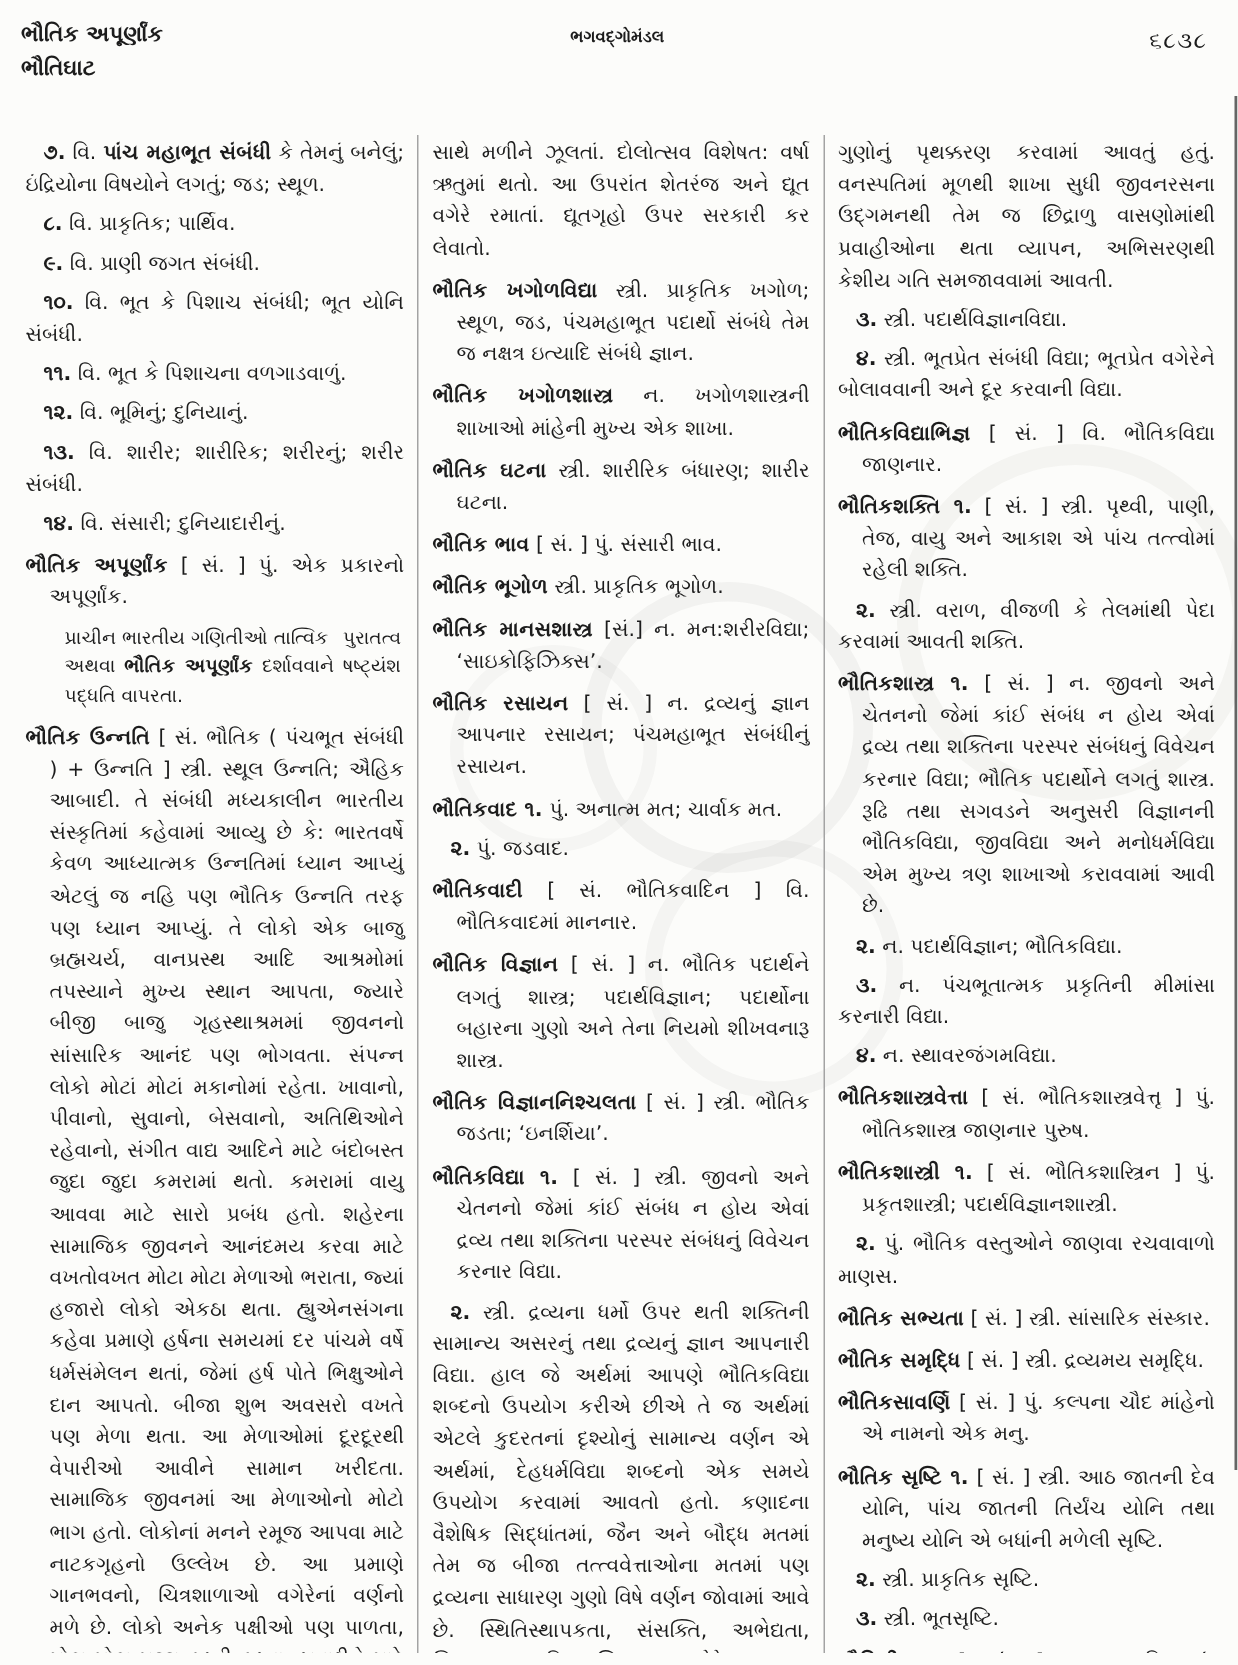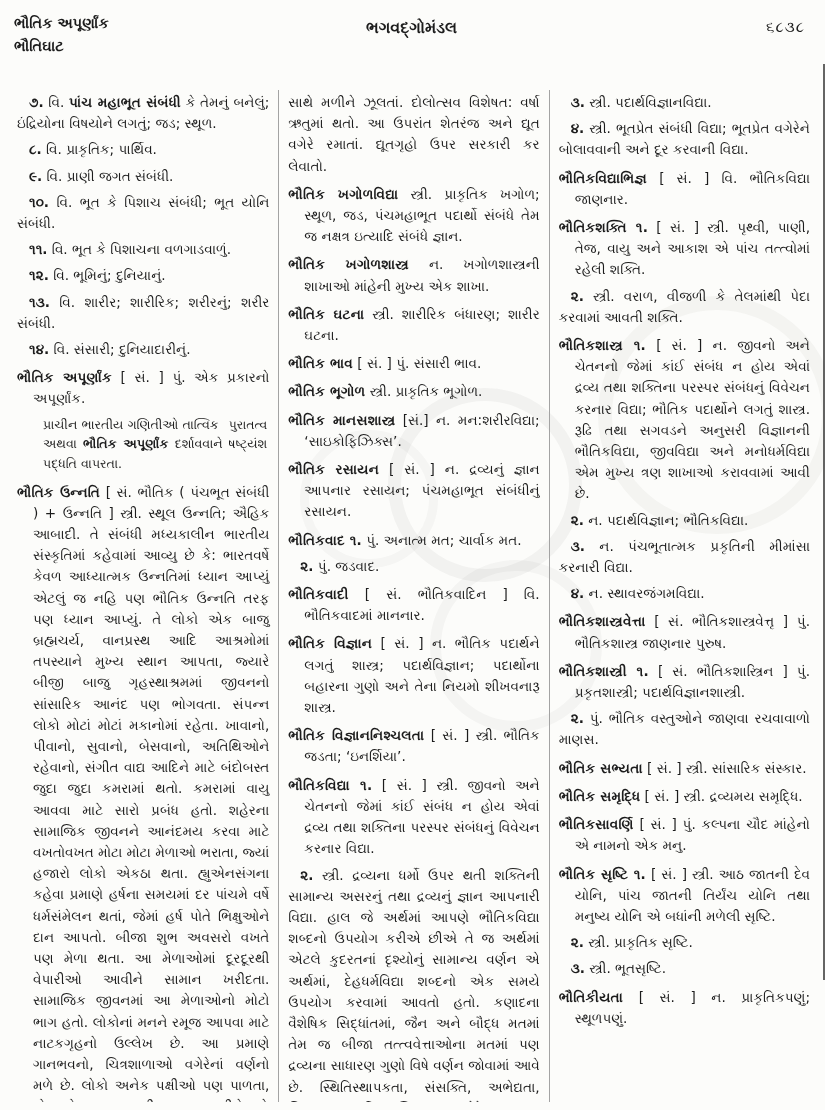--- a/index.html
+++ b/index.html
@@ -10,21 +10,21 @@
     color:#1c1c1c;
     position:relative;
     overflow:hidden;
     -webkit-font-smoothing:antialiased;
   }
   .page{position:absolute;inset:0;}
   
   .hdr{position:absolute;top:12px;left:14px;right:16px;height:54px;z-index:2;}
   .run-head{position:absolute;left:0;top:0;font-weight:bold;font-size:14.5px;line-height:1.6;}
   .run-head div{white-space:nowrap;}
-  .center-title{position:absolute;left:0;right:0;top:6px;text-align:center;font-weight:bold;font-size:16px;}
+  .center-title{position:absolute;left:0;right:0;top:6px;text-align:center;font-weight:bold;font-size:11px;}
   .page-num{position:absolute;right:4px;top:6px;font-size:15px;letter-spacing:1px;text-align:center;}
   
   .cols{
     position:absolute;top:72px;left:8px;right:6px;bottom:8px;
     display:flex;z-index:1;margin-top:18px;
   }
   .col{
     width:33.333%;
     padding:2px 9px 0 9px;
     box-sizing:border-box;
@@ -95,20 +95,21 @@
         <div class="blk entry"><b class="head">ભૌતિક રસાયન</b> <span class="body">[ સં. ] ન. દ્રવ્યનું જ્ઞાન આપનાર રસાયન; પંચમહાભૂત સંબંધીનું રસાયન.</span> </div>
         <div class="blk entry"><b class="head">ભૌતિકવાદ ૧.</b> <span class="body">પું. અનાત્મ મત; ચાર્વાક મત.</span> </div>
         <div class="blk sense"><b class="num">૨.</b> <span class="body">પું. જડવાદ.</span> </div>
         <div class="blk entry"><b class="head">ભૌતિકવાદી</b> <span class="body">[ સં. ભૌતિકવાદિન ] વિ. ભૌતિકવાદમાં માનનાર.</span> </div>
         <div class="blk entry"><b class="head">ભૌતિક વિજ્ઞાન</b> <span class="body">[ સં. ] ન. ભૌતિક પદાર્થને લગતું શાસ્ત્ર; પદાર્થવિજ્ઞાન; પદાર્થોના બહારના ગુણો અને તેના નિયમો શીખવનારૂ શાસ્ત્ર.</span> </div>
         <div class="blk entry"><b class="head">ભૌતિક વિજ્ઞાનનિશ્ચલતા</b> <span class="body">[ સં. ] સ્ત્રી. ભૌતિક જડતા; ‘ઇનર્શિયા’.</span> </div>
         <div class="blk entry"><b class="head">ભૌતિકવિદ્યા ૧.</b> <span class="body">[ સં. ] સ્ત્રી. જીવનો અને ચેતનનો જેમાં કાંઈ સંબંધ ન હોય એવાં દ્રવ્ય તથા શક્તિના પરસ્પર સંબંધનું વિવેચન કરનાર વિદ્યા.</span> </div>
         <div class="blk sense"><b class="num">૨.</b> <span class="body">સ્ત્રી. દ્રવ્યના ધર્મો ઉપર થતી શક્તિની સામાન્ય અસરનું તથા દ્રવ્યનું જ્ઞાન આપનારી વિદ્યા. હાલ જે અર્થમાં આપણે ભૌતિકવિદ્યા શબ્દનો ઉપયોગ કરીએ છીએ તે જ અર્થમાં એટલે કુદરતનાં દૃશ્યોનું સામાન્ય વર્ણન એ અર્થમાં, દેહધર્મવિદ્યા શબ્દનો એક સમયે ઉપયોગ કરવામાં આવતો હતો. કણાદના વૈશેષિક સિદ્ધાંતમાં, જૈન અને બૌદ્ધ મતમાં તેમ જ બીજા તત્ત્વવેત્તાઓના મતમાં પણ દ્રવ્યના સાધારણ ગુણો વિષે વર્ણન જોવામાં આવે છે. સ્થિતિસ્થાપકતા, સંસક્તિ, અભેદ્યતા, ચિક્કટતા, પ્રવાહિતા, છિદ્રમયતા વગેરે દ્રવ્યના</span> </div>
       </div>
     <div class="col right">
+        <div class="blk para"><span class="body">ગુણોનું પૃથક્કરણ કરવામાં આવતું હતું. વનસ્પતિમાં મૂળથી શાખા સુધી જીવનરસના ઉદ્ગમનથી તેમ જ છિદ્રાળુ વાસણોમાંથી પ્રવાહીઓના થતા વ્યાપન, અભિસરણથી કેશીય ગતિ સમજાવવામાં આવતી.</span> </div>
         <div class="blk sense"><b class="num">૩.</b> <span class="body">સ્ત્રી. પદાર્થવિજ્ઞાનવિદ્યા.</span> </div>
         <div class="blk sense"><b class="num">૪.</b> <span class="body">સ્ત્રી. ભૂતપ્રેત સંબંધી વિદ્યા; ભૂતપ્રેત વગેરેને બોલાવવાની અને દૂર કરવાની વિદ્યા.</span> </div>
         <div class="blk entry"><b class="head">ભૌતિકવિદ્યાભિજ્ઞ</b> <span class="body">[ સં. ] વિ. ભૌતિકવિદ્યા જાણનાર.</span> </div>
         <div class="blk entry"><b class="head">ભૌતિકશક્તિ ૧.</b> <span class="body">[ સં. ] સ્ત્રી. પૃથ્વી, પાણી, તેજ, વાયુ અને આકાશ એ પાંચ તત્ત્વોમાં રહેલી શક્તિ.</span> </div>
         <div class="blk sense"><b class="num">૨.</b> <span class="body">સ્ત્રી. વરાળ, વીજળી કે તેલમાંથી પેદા કરવામાં આવતી શક્તિ.</span> </div>
         <div class="blk entry"><b class="head">ભૌતિકશાસ્ત્ર ૧.</b> <span class="body">[ સં. ] ન. જીવનો અને ચેતનનો જેમાં કાંઈ સંબંધ ન હોય એવાં દ્રવ્ય તથા શક્તિના પરસ્પર સંબંધનું વિવેચન કરનાર વિદ્યા; ભૌતિક પદાર્થોને લગતું શાસ્ત્ર. રૂઢિ તથા સગવડને અનુસરી વિજ્ઞાનની ભૌતિકવિદ્યા, જીવવિદ્યા અને મનોધર્મવિદ્યા એમ મુખ્ય ત્રણ શાખાઓ કરાવવામાં આવી છે.</span> </div>
         <div class="blk sense"><b class="num">૨.</b> <span class="body">ન. પદાર્થવિજ્ઞાન; ભૌતિકવિદ્યા.</span> </div>
         <div class="blk sense"><b class="num">૩.</b> <span class="body">ન. પંચભૂતાત્મક પ્રકૃતિની મીમાંસા કરનારી વિદ્યા.</span> </div>
         <div class="blk sense"><b class="num">૪.</b> <span class="body">ન. સ્થાવરજંગમવિદ્યા.</span> </div>
         <div class="blk entry"><b class="head">ભૌતિકશાસ્ત્રવેત્તા</b> <span class="body">[ સં. ભૌતિકશાસ્ત્રવેત્તૃ ] પું. ભૌતિકશાસ્ત્ર જાણનાર પુરુષ.</span> </div>

